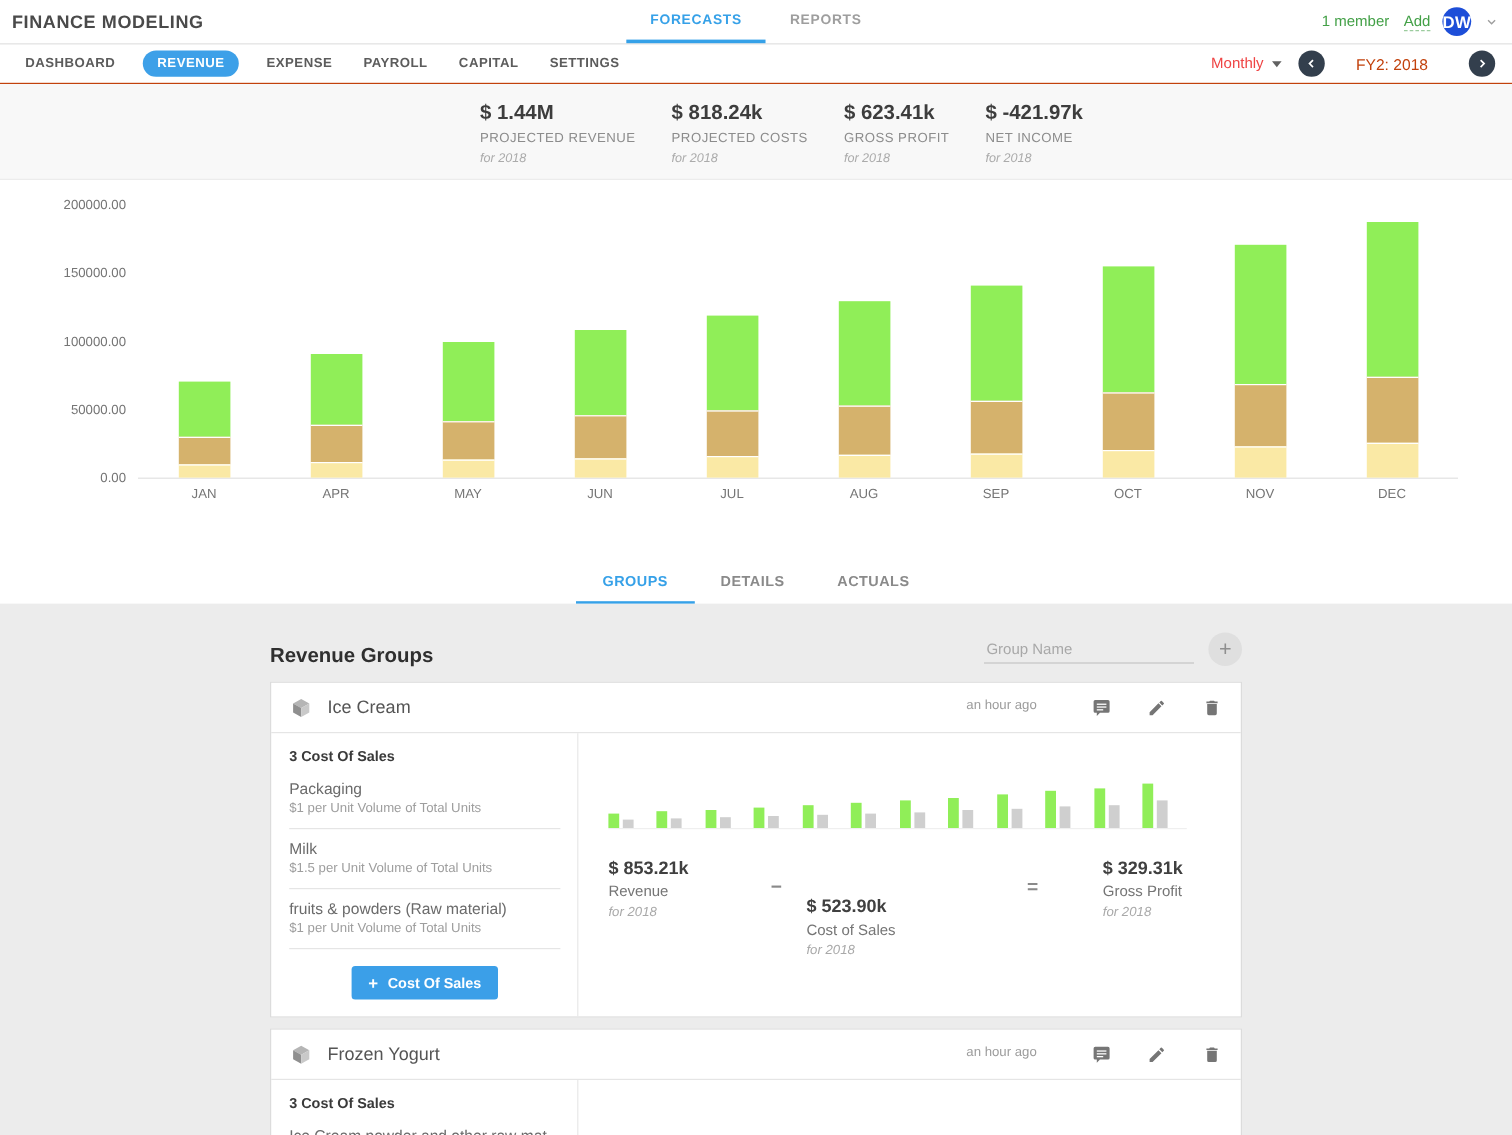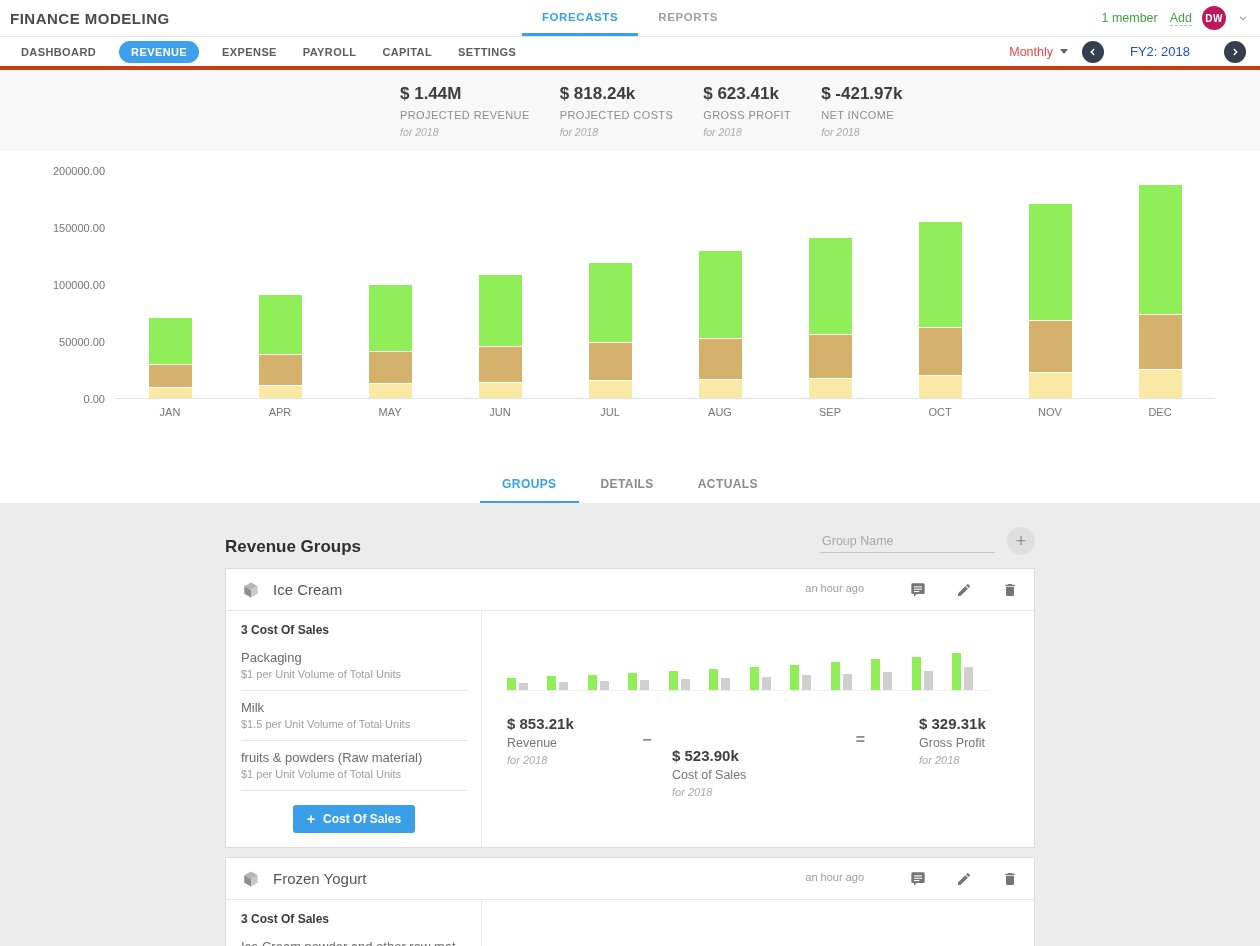--- a/index.html
+++ b/index.html
@@ -10,34 +10,34 @@
   .topbar { position:relative; height:37px; background:#fff; border-bottom:1px solid #e3e3e3;
             display:flex; align-items:center; padding:0 10px; }
   .app-title { font-size:15px; font-weight:bold; color:#4a4a4a; letter-spacing:.5px; }
   .top-tabs { position:absolute; left:50%; top:0; transform:translateX(-50%); height:100%; display:flex; }
   .top-tab { height:100%; line-height:34px; padding:0 20px; font-size:11.5px; font-weight:bold;
              letter-spacing:.6px; color:#9e9e9e; border-bottom:3px solid transparent; cursor:pointer; }
   .top-tab.active { color:#36a1e8; border-bottom-color:#36a1e8; }
   .top-right { margin-left:auto; display:flex; align-items:center; gap:10px; }
   .member-text { font-size:12.5px; color:#43a047; }
   .add-link { font-size:12.5px; color:#43a047; border-bottom:1px dashed #9ccc9e; cursor:pointer; margin-left:2px; }
-  .avatar { width:24px; height:24px; border-radius:50%; background:#be185d; color:#fff; font-size:10px;
+  .avatar { width:24px; height:24px; border-radius:50%; background:#1d4ed8; color:#fff; font-size:14px;
             font-weight:bold; display:flex; align-items:center; justify-content:center; letter-spacing:.3px; cursor:pointer; }
   .chev-down { width:14px; height:14px; }
 
   
-  .navbar { height:33px; background:#fff; border-bottom:4px solid #c2410c; display:flex; align-items:center; padding:0 8px; }
+  .navbar { height:33px; background:#fff; border-bottom:1px solid #c2410c; display:flex; align-items:center; padding:0 8px; }
   .nav-item { font-size:11px; font-weight:bold; letter-spacing:.4px; color:#5c5c5c; padding:5px 13px; cursor:pointer; }
   .nav-item.pill { background:#3da0e8; color:#fff; border-radius:13px; padding:5px 12px; margin:0 10px; }
   .nav-right { margin-left:auto; display:flex; align-items:center; gap:14px; padding-right:6px; }
   .period { font-size:12.5px; color:#ef4444; display:flex; align-items:center; gap:7px; cursor:pointer; }
   .caret { width:0; height:0; border-left:4px solid transparent; border-right:4px solid transparent; border-top:5px solid #616161; }
   .circle-btn { width:22px; height:22px; border-radius:50%; background:#333f4d; display:flex; align-items:center;
                 justify-content:center; cursor:pointer; }
-  .fy-label { font-size:13px; color:#1d4ed8; padding:0 12px;text-align:right; }
+  .fy-label { font-size:13px; color:#c2410c; padding:0 12px;text-align:right; }
   .next-btn { margin-left:8px; }
 
   
   .stats-strip { height:80px; background:#f8f8f8; border-bottom:1px solid #ececec; display:flex; padding:14px 0 0 400px; }
   .stat-block { margin-right:30px; }
   .stat-value { font-size:17px; font-weight:bold; color:#3d3d3d; }
   .stat-label { font-size:11px; color:#8c8c8c; letter-spacing:.4px; margin-top:5px; }
   .stat-sub { font-size:10.5px; font-style:italic; color:#ababab; margin-top:5px; }
 
   

